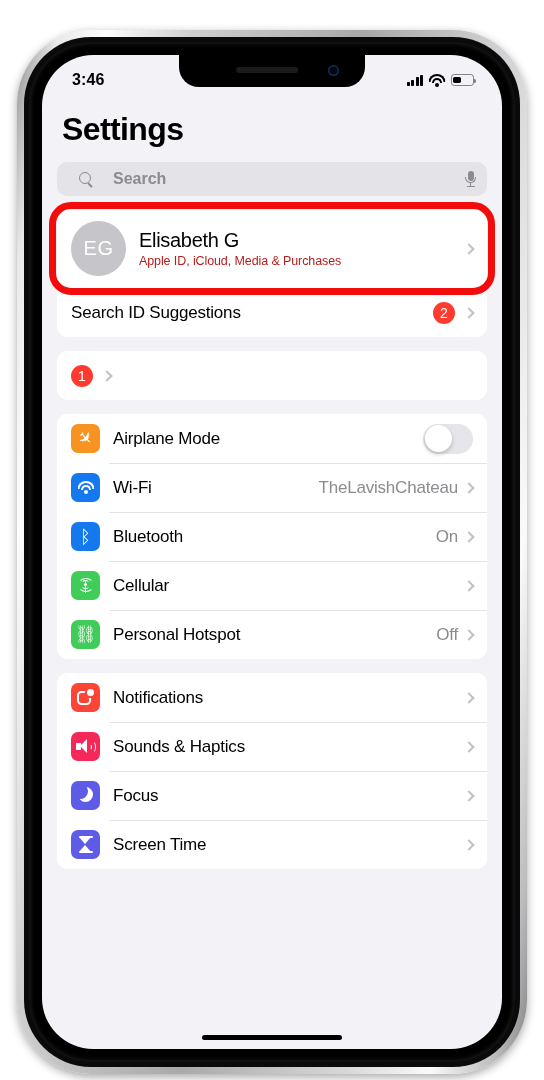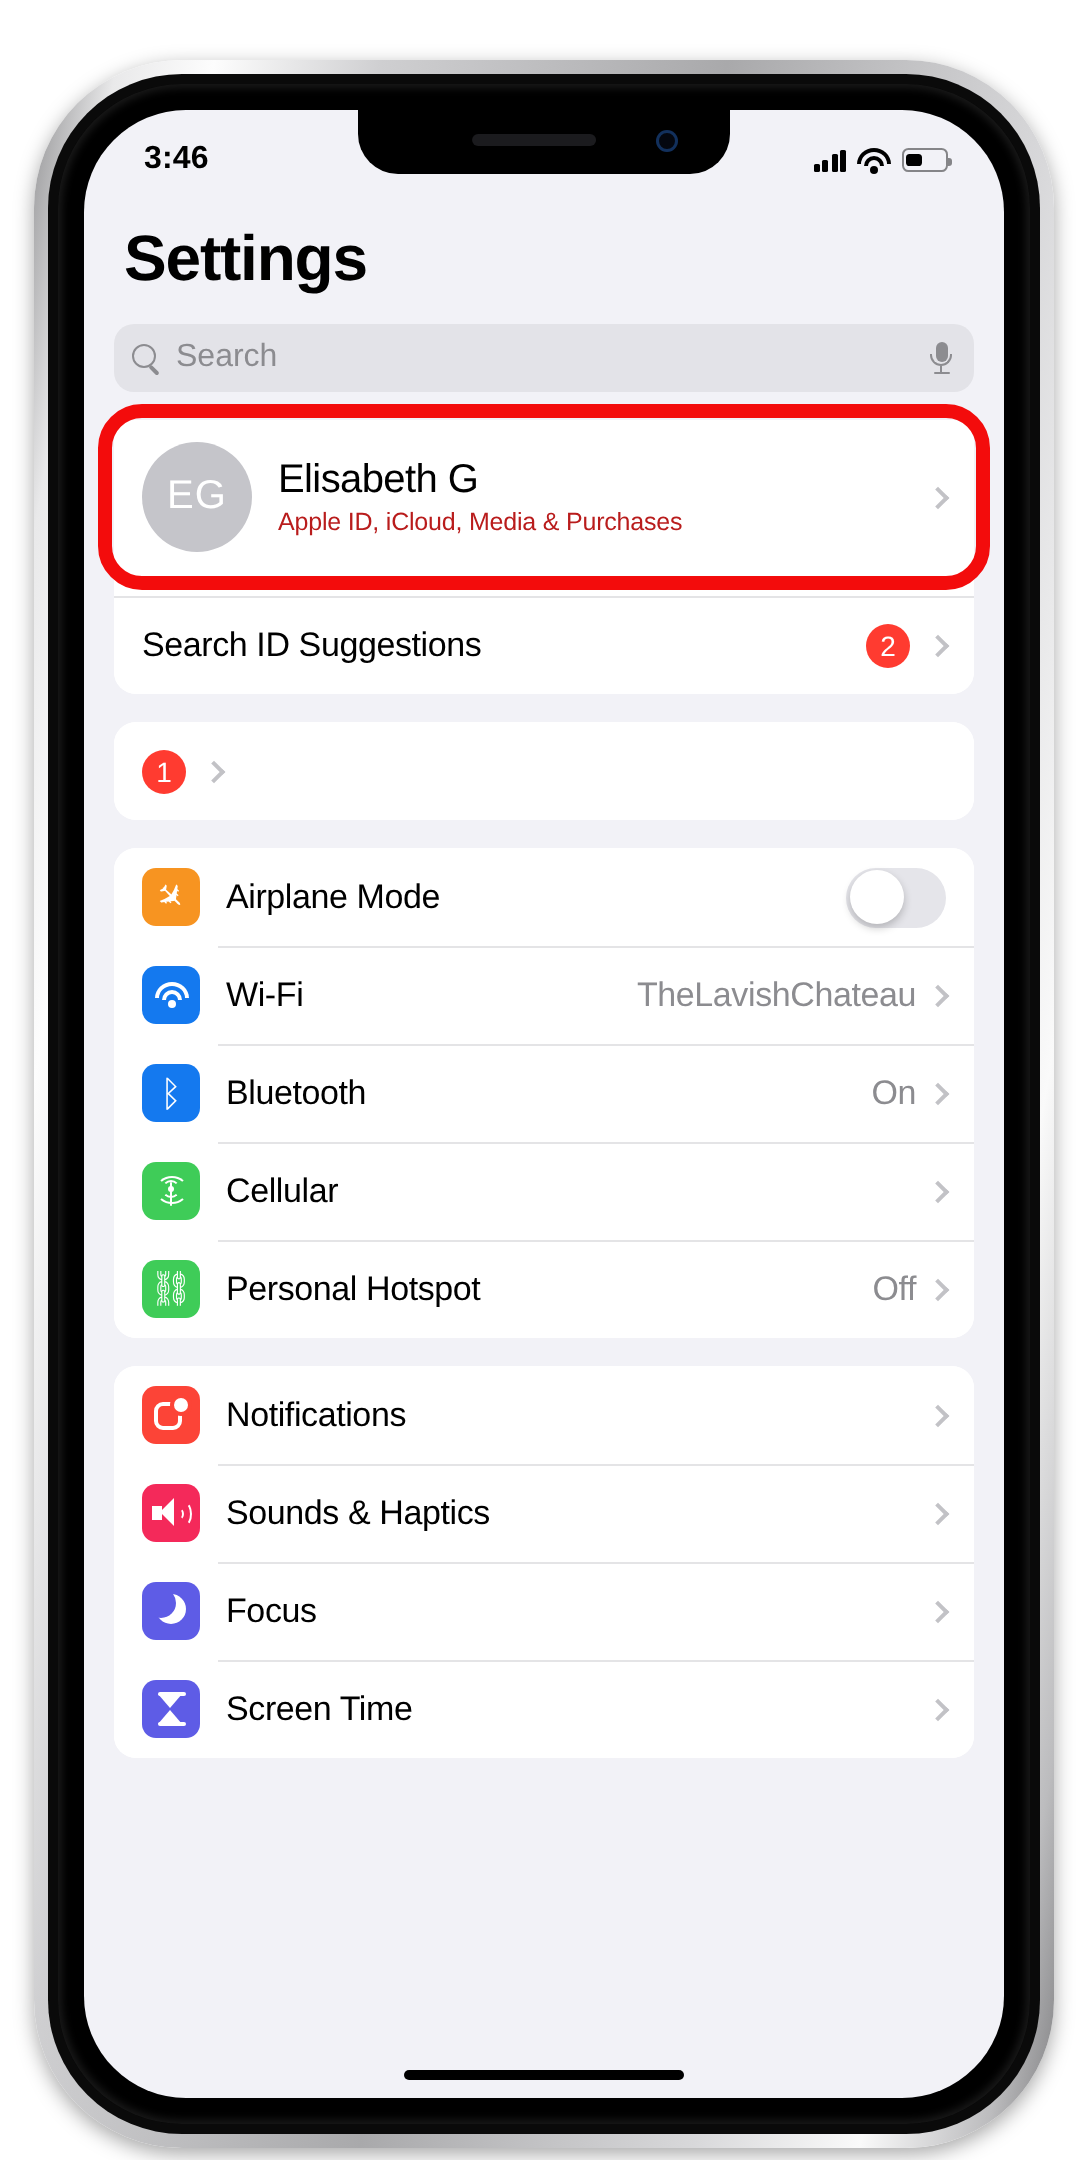--- a/index.html
+++ b/index.html
@@ -84,22 +84,23 @@
 
   
   .content{ position:absolute; inset:0; padding:0 0 0 0; }
   .title{
     font-size:32px; font-weight:700; color:#000; letter-spacing:-.6px;
     padding:56px 0 0 20px;
   }
 
   .searchbar{
     margin:14px 15px 0 15px; height:34px; border-radius:10px;
-    background:#e3e3e8; display:flex; align-items:center; gap:8px;
-    padding:0 10px 0 9px;
+    background:#e3e3e8; display:flex; align-items:center; gap:20px;
+    padding:0 10px 0 22px;
+    font-weight:bold;
   }
   .search-ph{ flex:1; font-size:16px; color:#8c8c90; }
   .mag{ width:14px; height:14px; position:relative; flex:0 0 auto; }
   .mag::before{ content:""; position:absolute; left:0; top:0; width:10px; height:10px; border:1.7px solid #8c8c90; border-radius:50%; }
   .mag::after{ content:""; position:absolute; left:9px; top:9.5px; width:5.5px; height:1.7px; background:#8c8c90; border-radius:1px; transform:rotate(45deg); transform-origin:left center; }
   .mic{ width:13px; height:17px; position:relative; flex:0 0 auto; }
   .mic .cap2{ position:absolute; left:3.6px; top:0; width:6px; height:10px; border-radius:3px; background:#8c8c90; }
   .mic .arc{ position:absolute; left:1px; top:6.5px; width:11px; height:6px; border:1.5px solid #8c8c90; border-top:none; border-radius:0 0 6px 6px; }
   .mic .stem{ position:absolute; left:5.8px; top:12.4px; width:1.6px; height:3px; background:#8c8c90; }
   .mic .base{ position:absolute; left:2.6px; top:15.2px; width:8px; height:1.5px; background:#8c8c90; border-radius:1px; }
@@ -126,21 +127,21 @@
   .badge{
     min-width:22px; height:22px; border-radius:11px; background:#ff3b30; color:#fff;
     font-size:14px; font-weight:500; display:flex; align-items:center; justify-content:center;
     padding:0 6px; margin-right:10px;
   }
 
   .toggle{ width:50px; height:30px; border-radius:15px; background:#e5e5ea; position:relative; flex:0 0 auto; margin-right:2px; }
   .toggle .knob{ position:absolute; left:1.5px; top:1.5px; width:27px; height:27px; border-radius:50%; background:#fff; box-shadow:0 2px 4px rgba(0,0,0,.22); }
 
   
-  .appleid-row{ display:flex; align-items:center; padding:11px 12px 22px 14px; background:#fff; }
+  .appleid-row{ display:flex; align-items:center; padding:11px 12px 12px 14px; background:#fff; }
   .avatar{
     width:55px; height:55px; border-radius:50%; background:#c5c5ca; flex:0 0 auto; margin-right:13px;
     display:flex; align-items:center; justify-content:center;
     color:#fff; font-size:20px; letter-spacing:.5px;
   }
   .aid-text{ flex:1; }
   .aid-name{ font-size:20px; color:#000; letter-spacing:-.3px; margin-bottom:2px; }
   .aid-sub{ font-size:12.5px; color:#b91c1c; letter-spacing:-.1px; }
 
   

